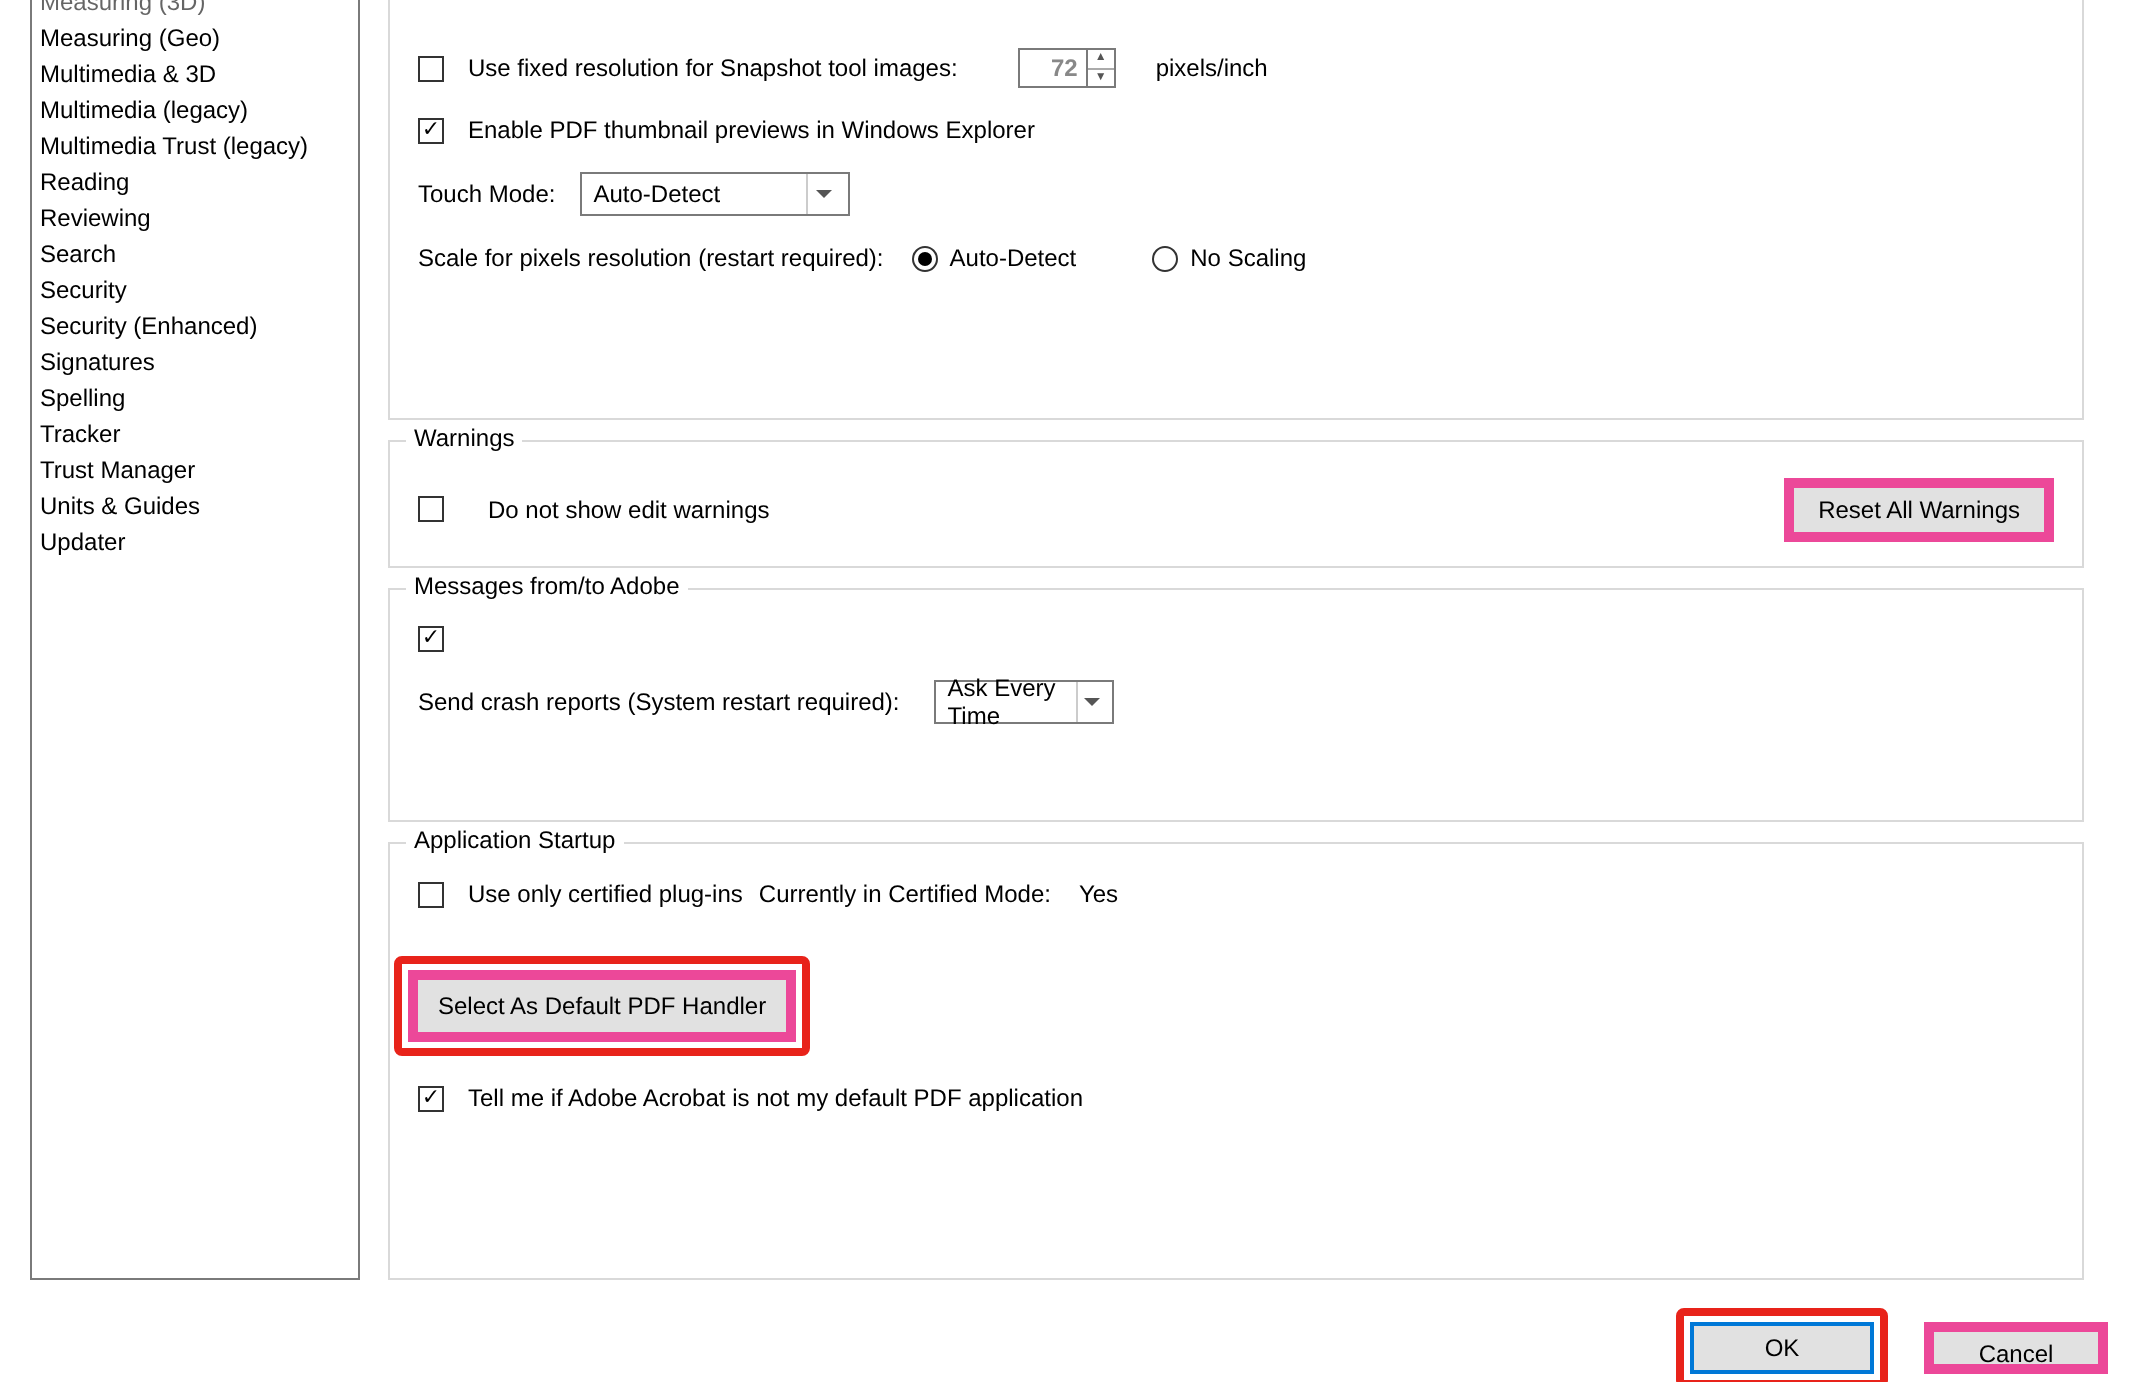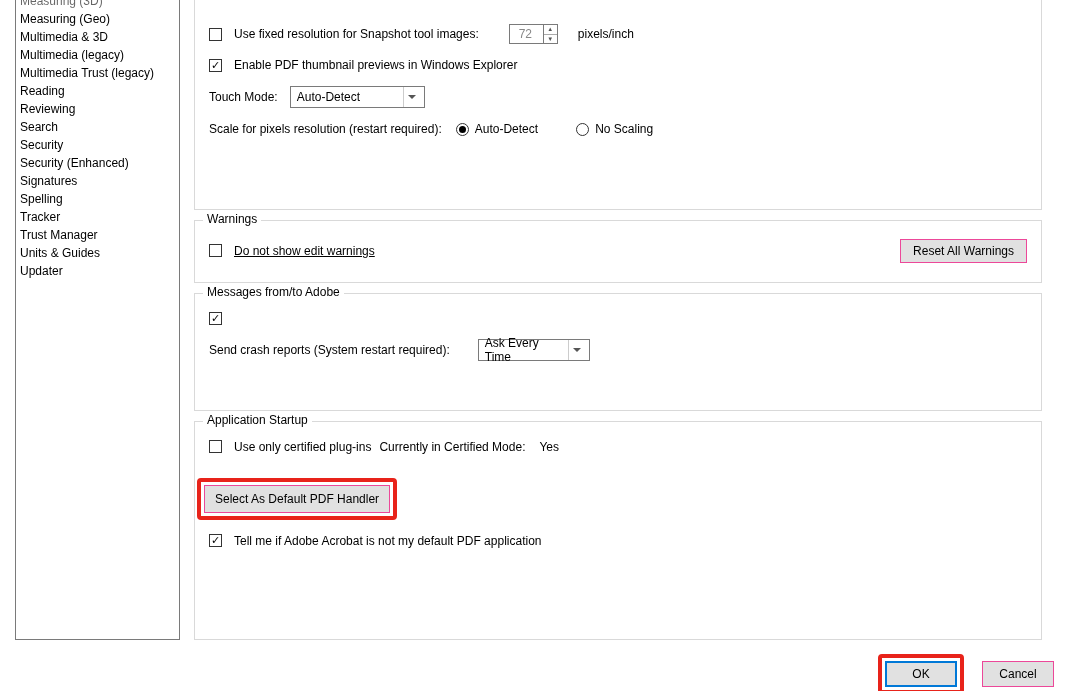--- a/index.html
+++ b/index.html
@@ -80,23 +80,24 @@
   font-size: 11px;
   line-height: 11px;
   color: #000;
 }
 .num-input {
   width: 35px;
   height: 20px;
   border: 1px solid #7a7a7a;
   background: #fff;
   color: #888;
-  text-align: center;
+  text-align: right;
   padding-right: 4px;
   font-size: 12px;
+  font-weight: bold;
 }
 .spinner {
   width: 15px;
   height: 20px;
   border: 1px solid #7a7a7a;
   display: flex;
   flex-direction: column;
   margin-left: -1px;
 }
 .spinner div {
@@ -148,21 +149,21 @@
   justify-content: center;
 }
 .radio-dot.selected::after {
   content: "";
   width: 7px;
   height: 7px;
   background: #000;
   border-radius: 50%;
 }
 .btn {
-  border: 1px solid #ec4899;
+  border: 5px solid #ec4899;
   background: #e1e1e1;
   padding: 4px 12px;
   font-size: 12px;
   font-family: inherit;
   cursor: default;
 }
 .highlight-red {
   border: 4px solid #e8231a;
   border-radius: 4px;
   padding: 3px;
@@ -173,21 +174,21 @@
   display: flex;
   justify-content: flex-end;
   gap: 18px;
   padding: 14px 14px 0 0;
 }
 .footer .highlight-red {
   border: 4px solid #e8231a;
   border-radius: 4px;
   padding: 3px;
 }
-.footer .btn { width: 72px; height:26px; }
+.footer .btn { width: 92px; height:26px; }
 .footer .btn.ok {
   border: 2px solid #0078d7;
 }
 </style>
 </head>
 <body>
 
 <div class="container">
   <div class="sidebar">
     <div class="sidebar-item">Measuring (3D)</div>
@@ -243,36 +244,36 @@
         <span class="radio">
           <span class="radio-dot"></span>
           <span>No Scaling</span>
         </span>
       </div>
     </div>
 
     <div class="group" style="height:64px;">
       <span class="group-title">Warnings</span>
       <div class="row" style="justify-content:space-between;">
-        <span style="display:flex; align-items:flex-start; gap:8px;text-decoration:underline;">
+        <span style="display:flex; align-items:flex-start; gap:18px;">
           <span class="checkbox"></span>
           <span>Do not show edit warnings</span>
         </span>
         <button class="btn">Reset All Warnings</button>
       </div>
     </div>
 
     <div class="group" style="height:120px;">
       <span class="group-title">Messages from/to Adobe</span>
       <div class="row">
         <span class="checkbox checked"></span>
       </div>
       <div class="row">
         <span>Send crash reports (System restart required):</span>
-        <div class="dropdown" style="width:112px; margin-left:20px;">
+        <div class="dropdown" style="width:90px; margin-left:9px;">
           <span>Ask Every Time</span>
           <span class="dropdown-arrow"></span>
         </div>
       </div>
     </div>
 
     <div class="group" style="height:225px;">
       <span class="group-title">Application Startup</span>
       <div class="row">
         <span class="checkbox"></span>

